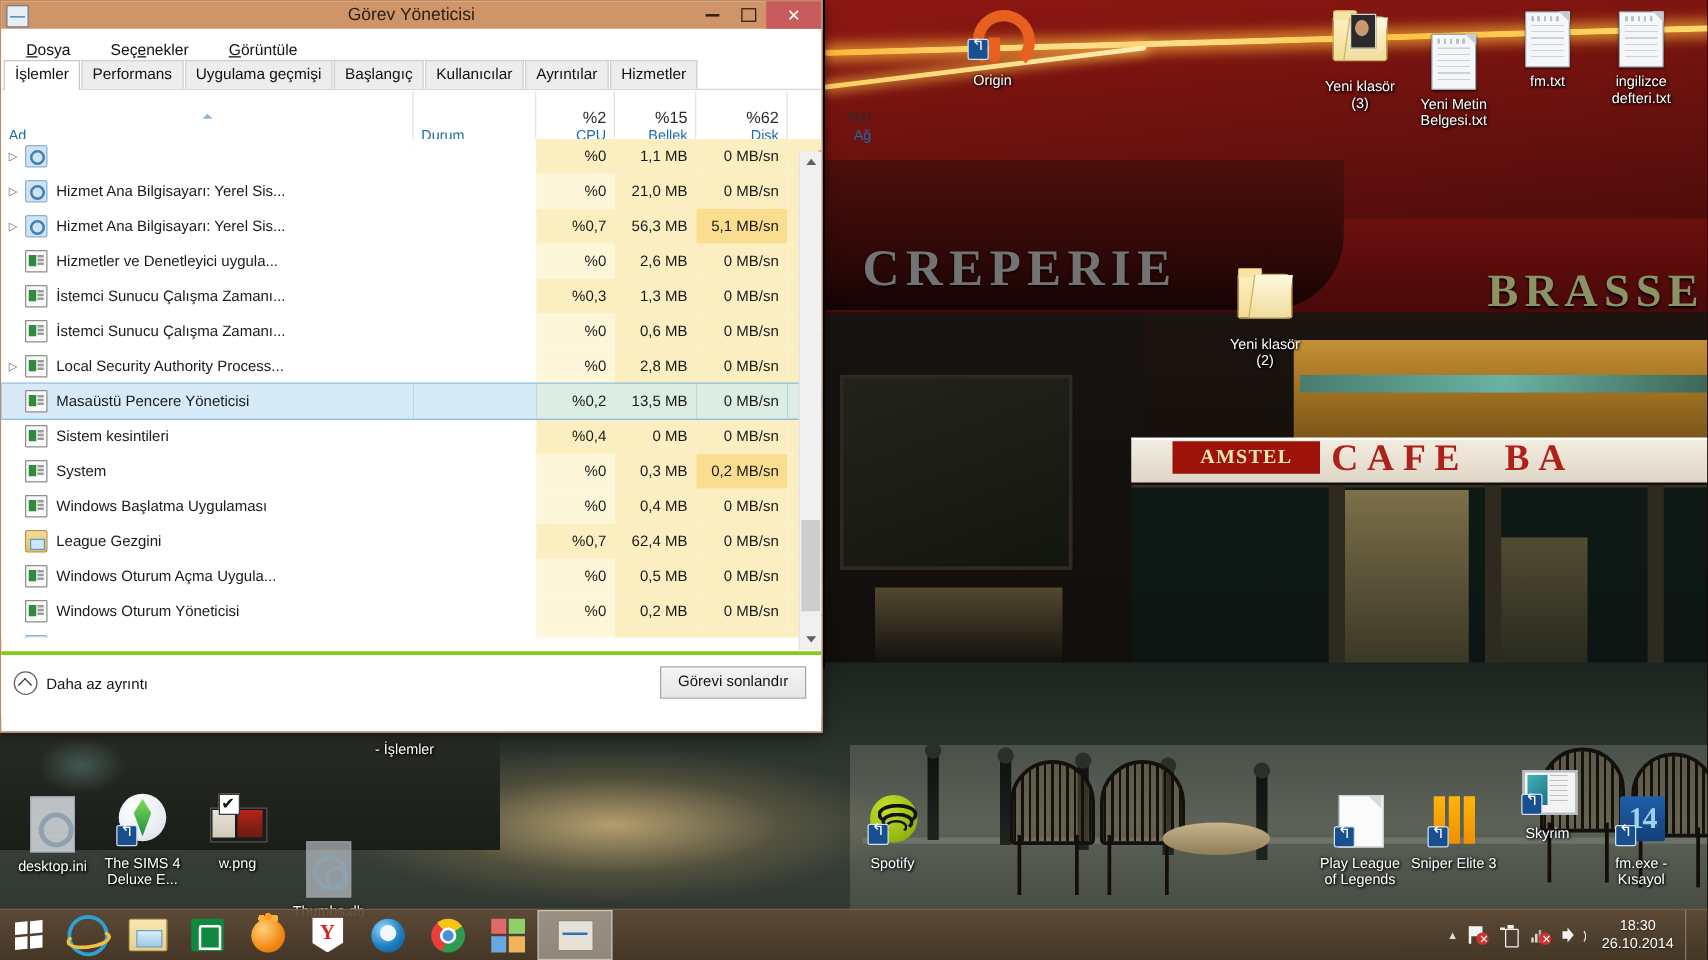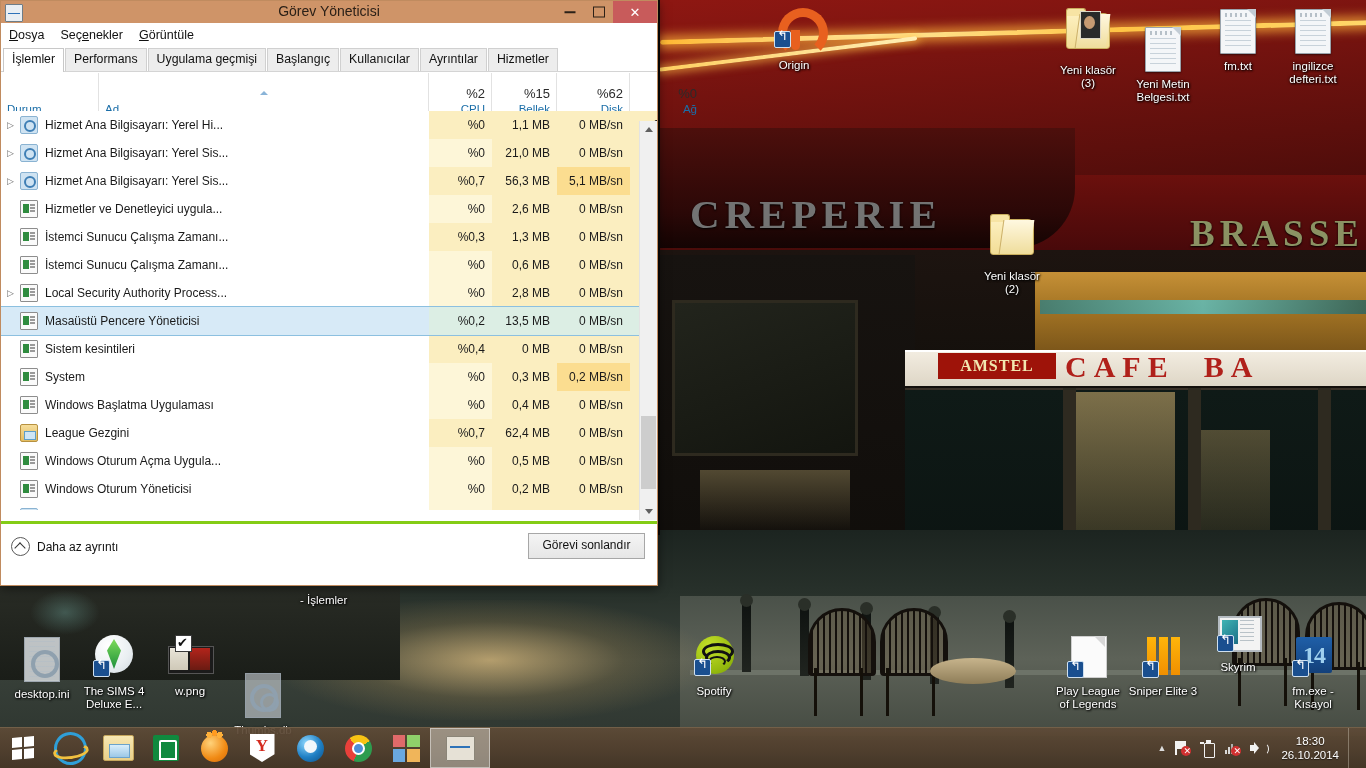--- a/index.html
+++ b/index.html
@@ -142,21 +142,21 @@
   .tm-titletext{position:absolute;left:0;right:0;top:2px;text-align:center;
     font-size:14px;color:#2b2017;}
   .wbtn{position:absolute;top:0;width:29px;height:22px;cursor:default;}
   .wbtn i{position:absolute;left:50%;top:50%;transform:translate(-50%,-50%);font-style:normal;
     color:#2b2017;font-size:12px;line-height:1;}
   .wmin{right:73px;} .wmax{right:44px;} .wclose{right:0;width:44px;background:#c85b5b;}
   .wclose i{color:#fff;font-size:13px;}
   .minbar{width:11px;height:1.5px;background:#2b2017;}
   .maxbox{width:10px;height:9px;border:1.5px solid #2b2017;}
 
-  .tm-menu{height:24px;background:#fff;padding-left:8px;display:flex;align-items:center;gap:16px;}
+  .tm-menu{height:24px;background:#fff;padding-left:20px;display:flex;align-items:flex-end;gap:32px;}
   .tm-menu span{font-size:12.5px;color:#111;}
   .tm-menu u{text-decoration:underline;}
 
   .tm-tabs{height:24px;background:#fff;display:flex;align-items:flex-end;
     padding-left:2px;border-bottom:1px solid #d4d4d4;}
   .tab{font-size:12.3px;color:#111;padding:3px 8px 4px;border:1px solid #d0d0d0;
     background:#ededed;margin-right:1px;border-bottom:none;line-height:15px;}
   .tab.active{background:#fff;border-color:#c8c8c8;position:relative;top:1px;padding-bottom:5px;}
 
   .tm-grid{position:relative;height:448px;border-top:1px solid #fff;}
@@ -549,29 +549,29 @@
     <div class="tab">Uygulama geçmişi</div>
     <div class="tab">Başlangıç</div>
     <div class="tab">Kullanıcılar</div>
     <div class="tab">Ayrıntılar</div>
     <div class="tab">Hizmetler</div>
   </div>
 
   <div class="tm-grid">
 
     <div class="hdr">
-      <div class="hcell" style="flex:0 0 98px;">
-        <div class="pct"></div>
-        <div class="nm">Durum</div>
-      </div>
       <div class="hcell" style="flex:0 0 330px;">
         <div class="sortcaret"></div>
         <div class="pct"></div>
         <div class="nm">Ad</div>
       </div>
+      <div class="hcell" style="flex:0 0 98px;">
+        <div class="pct"></div>
+        <div class="nm">Durum</div>
+      </div>
       <div class="hcell right" style="flex:0 0 63px;">
         <div class="pct">%2</div>
         <div class="nm">CPU</div>
       </div>
       <div class="hcell right" style="flex:0 0 65px;">
         <div class="pct">%15</div>
         <div class="nm">Bellek</div>
       </div>
       <div class="hcell right" style="flex:0 0 73px;">
         <div class="pct">%62</div>
@@ -582,21 +582,20 @@
         <div class="nm">Ağ</div>
       </div>
       <div style="flex:1 0 17px;"></div>
     </div>
 
     <div class="rows" id="rows" style="margin-top:-11px;">
         <div class="row">
           <div class="cell c-name">
             <span class="arrow">▷</span>
             <span class="ricon ic-gear"></span>
-            <span class="nmtxt">Hizmet Ana Bilgisayarı: Yerel Hi...</span>
           </div>
           <div class="cell c-status"></div>
           <div class="cell c-cpu h-l1">%0</div>
           <div class="cell c-mem h-l1">1,1 MB</div>
           <div class="cell c-disk h-l1">0 MB/sn</div>
           <div class="cell c-net h-l1">0 Mb/sn</div>
         </div>
         <div class="row">
           <div class="cell c-name">
             <span class="arrow">▷</span>

